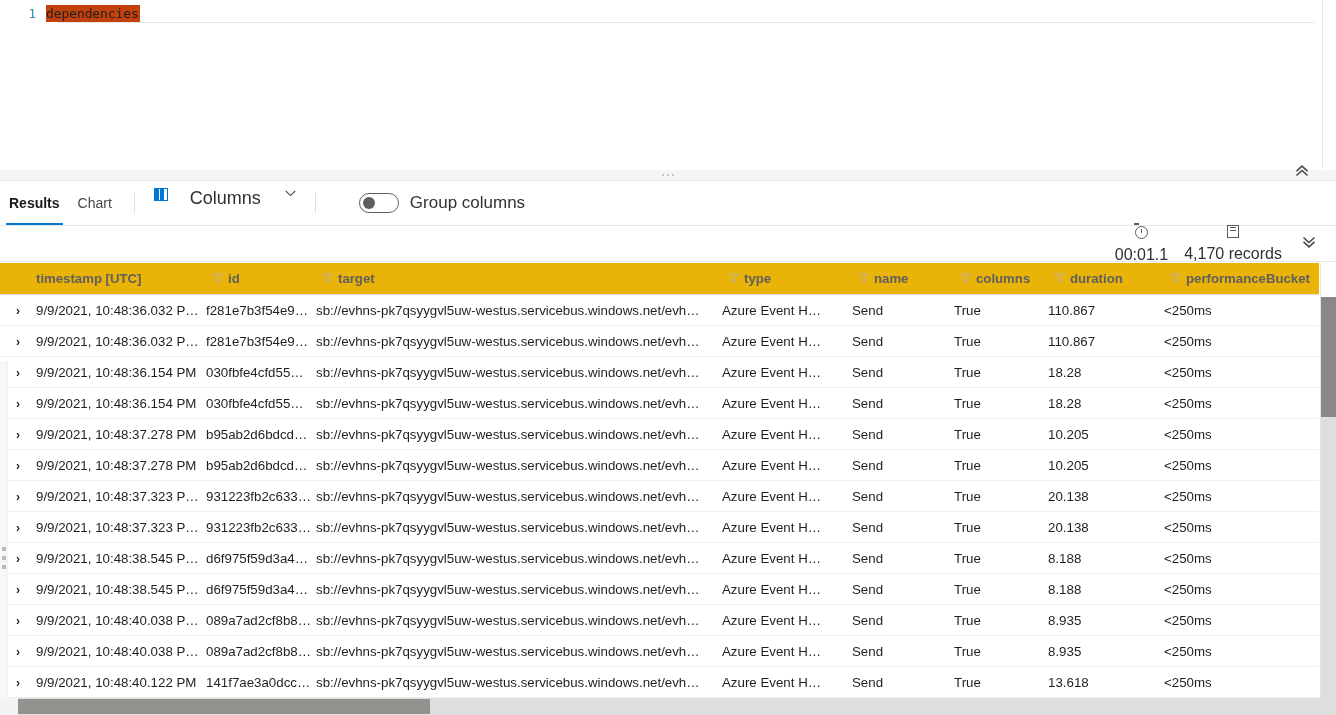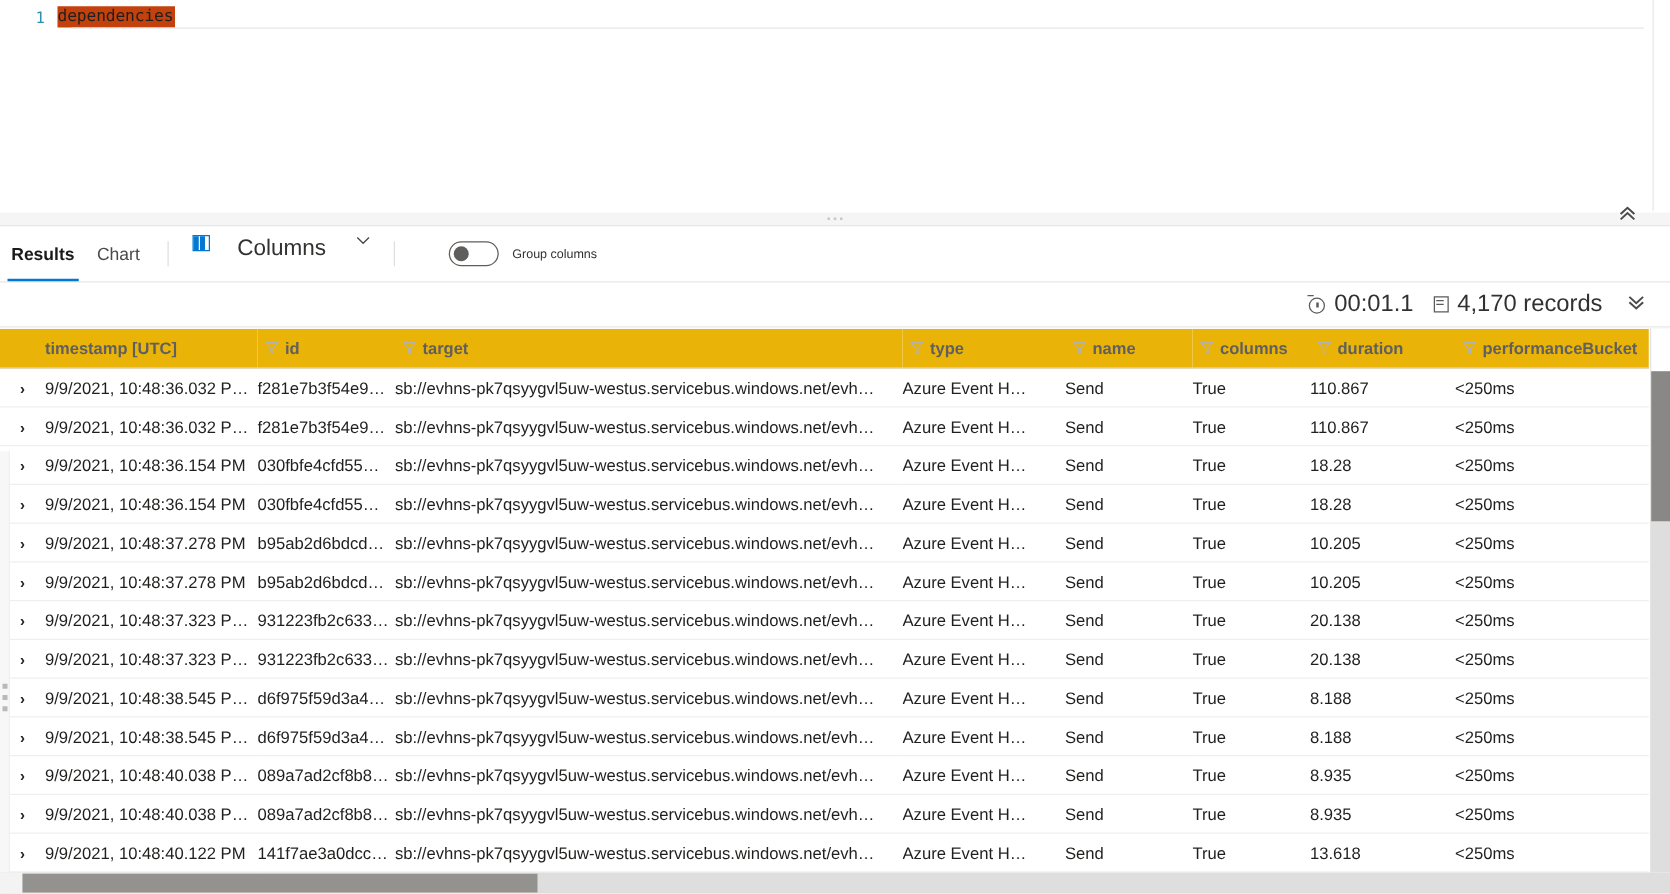--- a/index.html
+++ b/index.html
@@ -138,38 +138,38 @@
     display: flex; align-items: center; gap: 11px; margin-left: 30px; cursor: pointer;
   }
   .toggle {
     width: 40px; height: 20px; border: 1px solid #605e5c; border-radius: 10px;
     background: #ffffff; position: relative;
   }
   .toggle .knob {
     position: absolute; left: 3px; top: 3px; width: 12px; height: 12px;
     border-radius: 50%; background: #605e5c;
   }
-  .toggle-label { font-size: 10px; color: #323130; }
+  .toggle-label { font-size: 17px; color: #323130; }
 
   
   .status-strip {
     position: relative;
     height: 36px;
     display: flex; align-items: center;
     padding: 0 20px 0 34px;
     font-size: 13.5px;
     color: #323130;
     border-bottom: 1px solid #e8e8e8;
   }
   .status-strip .status-text b { font-weight: 700; }
   .status-right {
     margin-left: auto; display: flex; align-items: center; gap: 16px;
     color: #323130;
   }
-  .status-chip { display: flex; align-items: center; gap: 7px; font-size: 19px; }
+  .status-chip { display: flex; align-items: center; gap: 7px; font-size: 16px; flex-direction: column; }
   .icon-timer {
     width: 13px; height: 13px; border: 1.3px solid #5b5b5b; border-radius: 50%;
     position: relative; margin-top: 2px;
   }
   .icon-timer::before {
     content:""; position:absolute; left:-2px; top:-3.5px; width:5px; height:1.6px;
     background:#5b5b5b;
   }
   .icon-timer::after {
     content:""; position:absolute; left:5px; top:2.5px; width:1.2px; height:4px; background:#5b5b5b;

